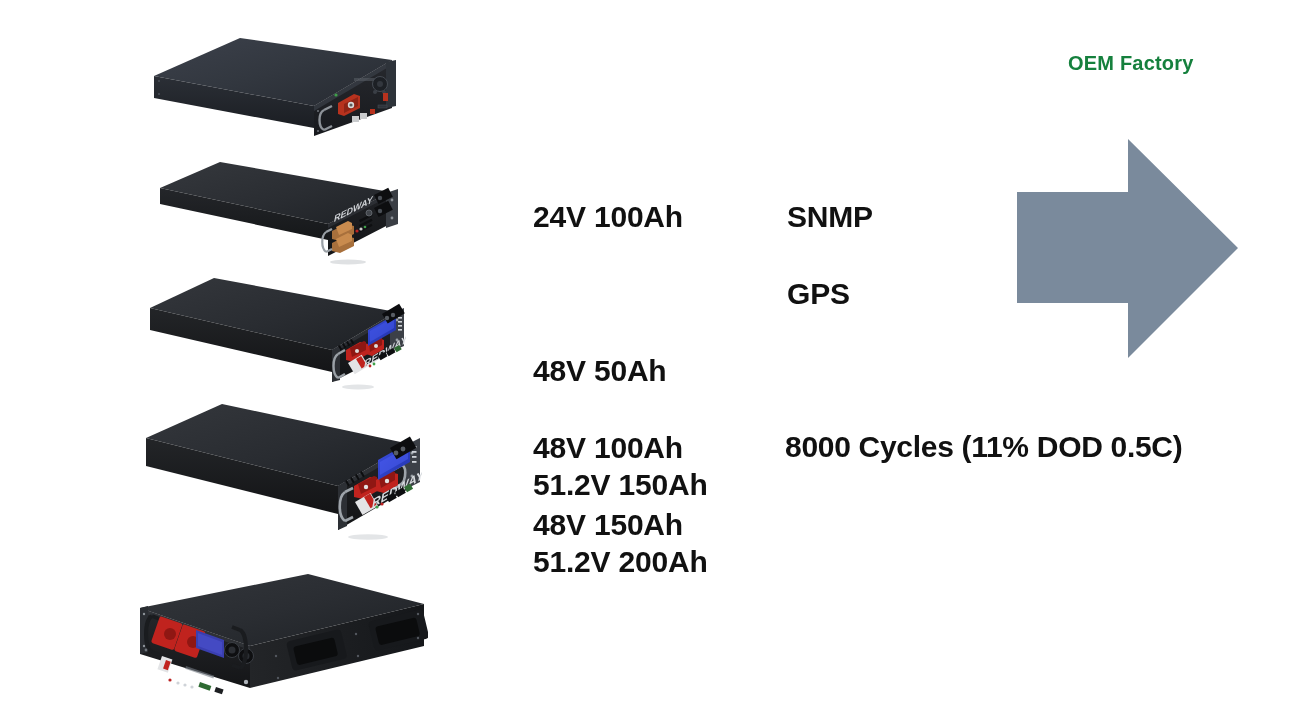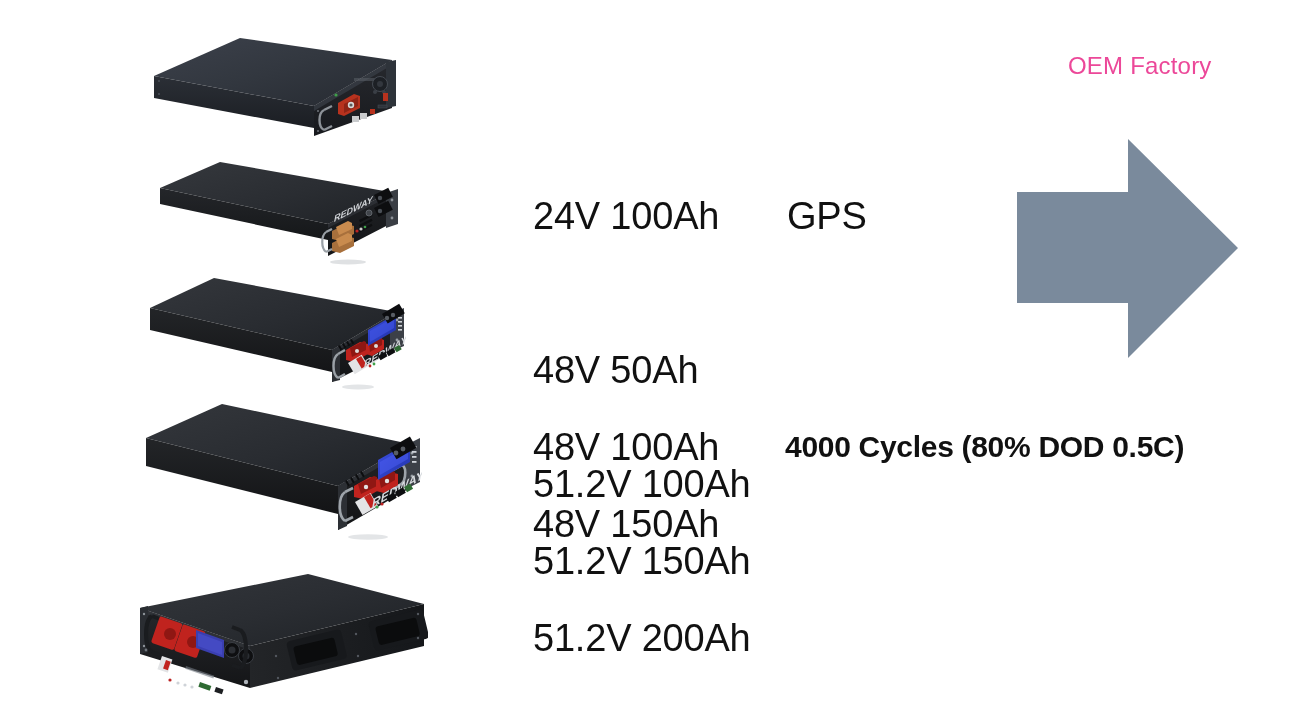--- a/index.html
+++ b/index.html
@@ -31,37 +31,37 @@
 
   
   .spec-col {
     position: absolute;
     font-weight: 700;
     letter-spacing: -0.2px;
     color: #111111;
     white-space: pre;
   }
   .spec-line {
-    font-size: 38px;
+    font-size: 30px;
     line-height: 41px;
-    font-weight: 400;
+    font-weight: 700;
     white-space: pre;
   }
   .spec-line.blank {
     color: transparent;
   }
 
   .oem-title {
     position: absolute;
     left: 1068px;
     top: 52px;
-    font-size: 24px;
-    font-weight: 400;
+    font-size: 20px;
+    font-weight: 700;
     letter-spacing: 0.2px;
-    color: #ec4899;
+    color: #15803d;
   }
 
   .cycles-line {
     position: absolute;
     left: 785px;
     top: 430px;
     font-size: 30px;
     font-weight: 700;
     letter-spacing: -0.3px;
     color: #111111;
@@ -466,30 +466,30 @@
 
   <div class="spec-col" style="left:533px; top:160px;">
     <div class="spec-line">24V 100Ah</div>
     <div class="spec-line blank">&nbsp;</div>
     <div class="spec-line">48V 50Ah</div>
     <div class="spec-line">48V 100Ah</div>
     <div class="spec-line">48V 150Ah</div>
   </div>
 
   <div class="spec-col" style="left:787px; top:160px;">
+    <div class="spec-line">SNMP</div>
     <div class="spec-line">GPS</div>
   </div>
 
   <div class="spec-col" style="left:533px; top:428px;">
-    <div class="spec-line">51.2V 100Ah</div>
     <div class="spec-line">51.2V 150Ah</div>
     <div class="spec-line">51.2V 200Ah</div>
   </div>
 
-  <div class="cycles-line">4000 Cycles (80% DOD 0.5C)</div>
+  <div class="cycles-line">8000 Cycles (11% DOD 0.5C)</div>
 
   <div class="oem-title">OEM Factory</div>
 
   <div class="arrow-wrap">
     <svg width="240" height="235" viewBox="0 0 240 235">
       <polygon id="arrow-poly" points="7,60 118,60 118,7 228,116 118,226 118,171 7,171" fill="#7a8a9c"></polygon>
     </svg>
   </div>
 
 </div>

